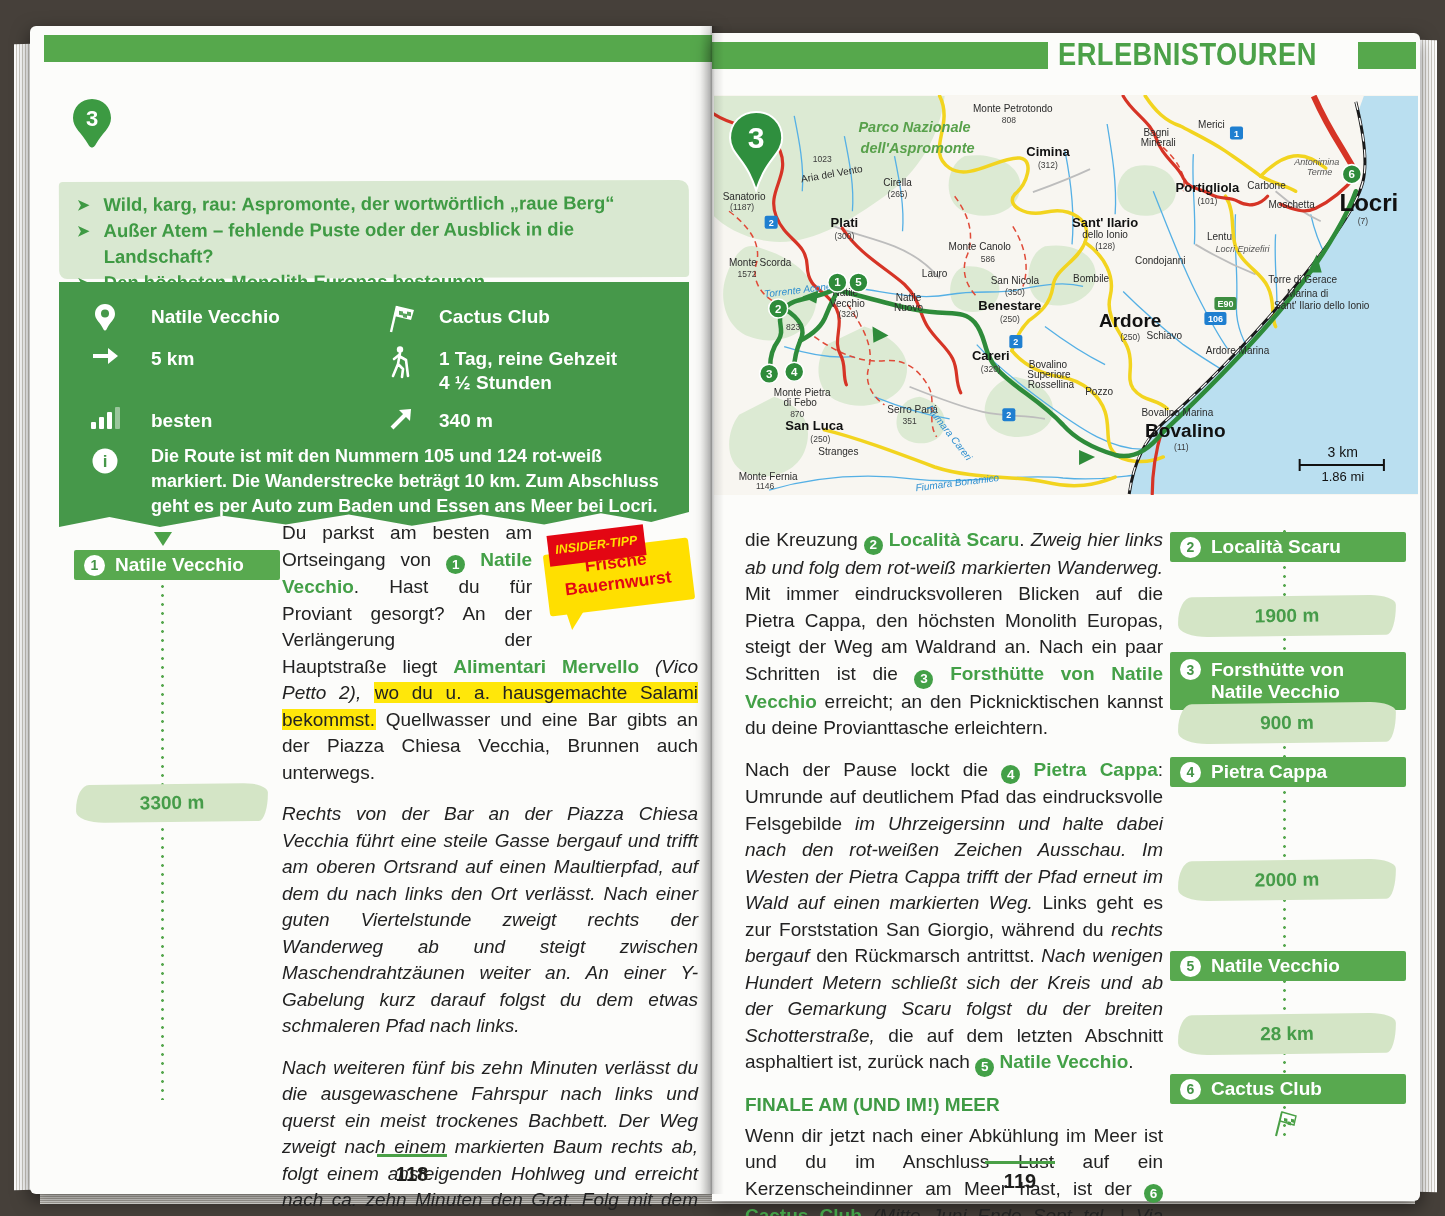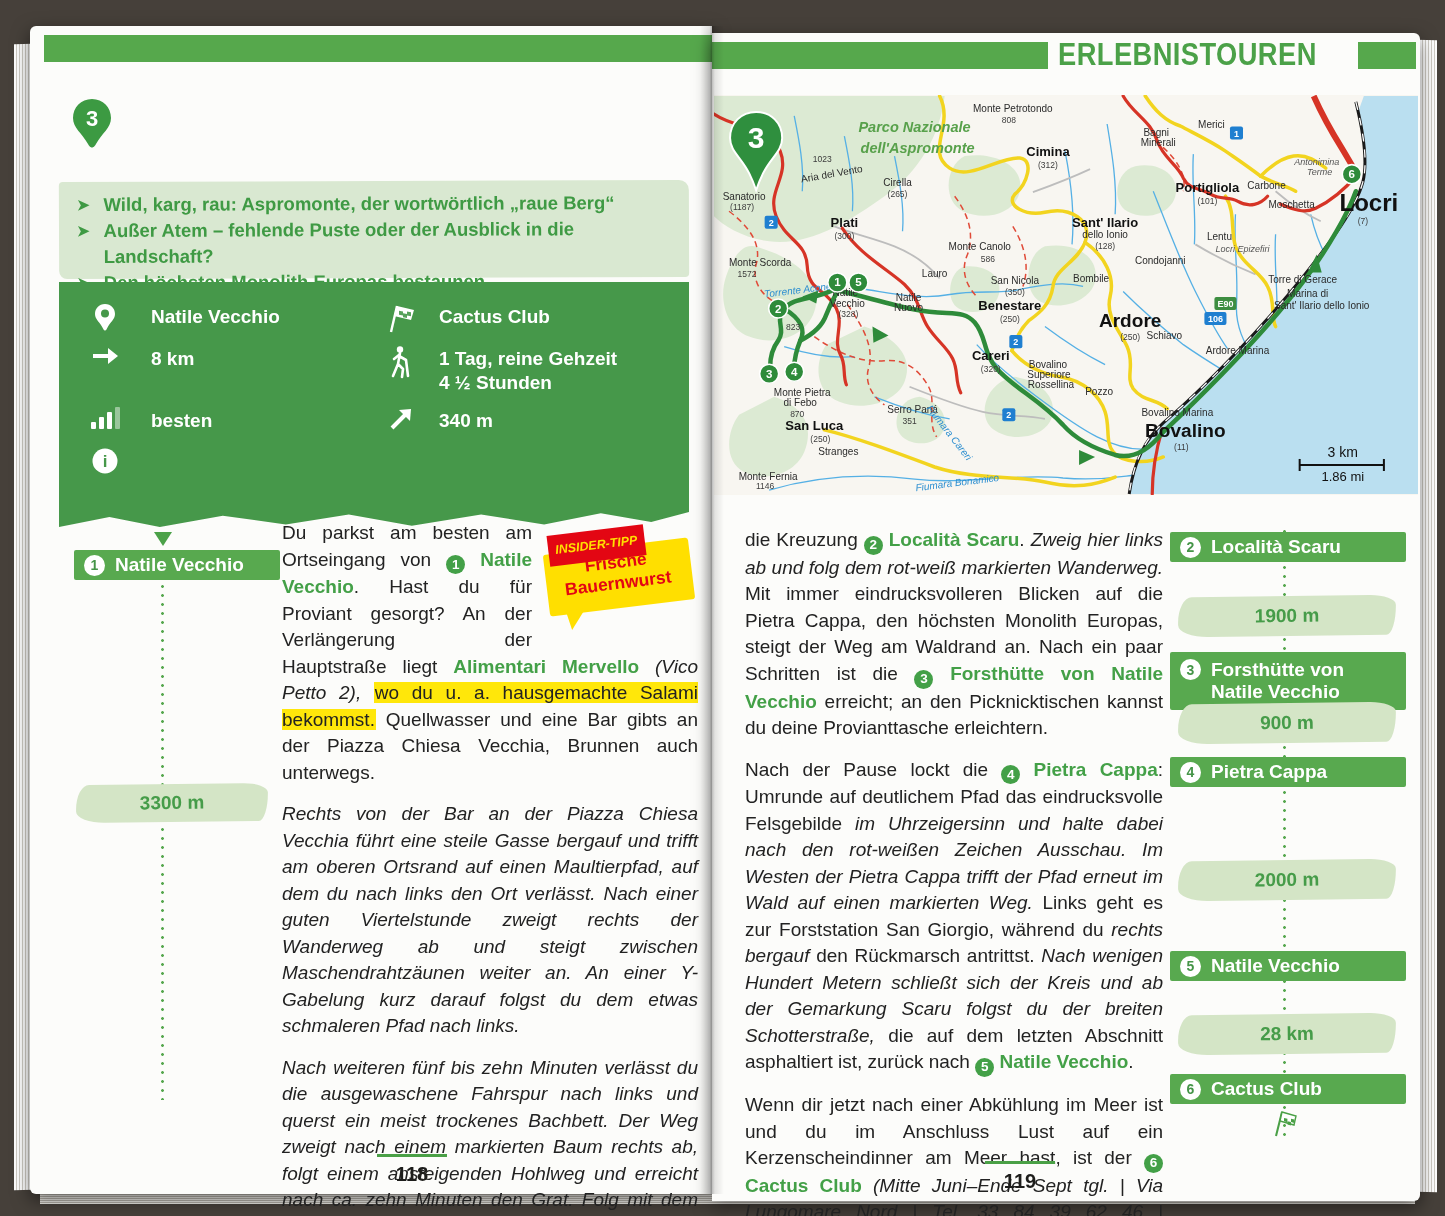--- a/index.html
+++ b/index.html
@@ -161,21 +161,21 @@
           </svg>
         </div>
         <div class="flabel">Cactus Club</div>
 
         <div class="ficon">
           <svg width="28" height="22" viewBox="0 0 28 22">
               <line x1="2" y1="11" x2="18" y2="11" stroke="#fff" stroke-width="4"></line>
               <path d="M17,3 L27,11 L17,19 Z" fill="#fff"></path>
             </svg>
         </div>
-        <div class="flabel">8 km</div>
+        <div class="flabel">5 km</div>
         <div class="ficon">
           <svg width="28" height="34" viewBox="0 0 28 34">
             <circle cx="13" cy="4.5" r="3.2" fill="#fff"></circle>
             <path d="M13,8 L11,19 M12,11 L19,15 M19,15 L21,31 M11,19 L6,31 M11,19 L16,24 L15,32" stroke="#fff" stroke-width="2.6" fill="none" stroke-linecap="round" stroke-linejoin="round"></path>
             <path d="M12,10 L7,14" stroke="#fff" stroke-width="2.6" stroke-linecap="round"></path>
           </svg>
         </div>
         <div class="flabel">
           <span>1 Tag, reine Gehzeit</span><br>
           <span>4 ½ Stunden</span>
@@ -197,20 +197,21 @@
             </svg>
         </div>
         <div class="flabel">340 m</div>
 
         <div class="ficon" style="padding-top:4px">
           <svg width="26" height="26" viewBox="0 0 26 26">
               <circle cx="13" cy="13" r="12.5" fill="#fff"></circle>
               <text x="13" y="19" font-size="17" font-weight="bold" fill="#46984a" font-family="Liberation Serif, serif">i</text>
             </svg>
         </div>
+        <div class="fnote">Die Route ist mit den Nummern 105 und 124 rot-weiß markiert. Die Wanderstrecke beträgt 10 km. Zum Abschluss geht es per Auto zum Baden und Essen ans Meer bei Locri.</div>
       </div>
     </div>
 
     <div class="start-arrow"></div>
     <div class="stationbar lp-station">
       <span class="scirc">1</span>
       <span>Natile Vecchio</span>
     </div>
     <div class="dotline lp-dots"></div>
     <div class="brush lp-brush">
@@ -477,20 +478,21 @@
         <g>
           <path d="M42,16 C27,16 16,27 16,42 C16,55 27,61 35,77 C39,85 41,91 42,94 C43,91 45,85 49,77 C57,61 68,55 68,42 C68,27 57,16 42,16 Z" fill="#2f8f3e" stroke="#ffffff" stroke-width="2"></path>
           <text x="42" y="52" fill="#ffffff" font-size="30" font-weight="bold">3</text>
         </g>
       </svg>
     </div>
 
     <div class="bodycol" style="left:33px;width:418px;">
       <p><span>die Kreuzung </span><span class="cnum">2</span><span class="g"> Località Scaru</span><span>. </span><span class="i">Zweig hier links ab und folg dem rot-weiß markierten Wanderweg.</span><span> Mit immer eindrucksvolleren Blicken auf die Pietra Cappa, den höchsten Monolith Europas, steigt der Weg am Waldrand an. Nach ein paar Schritten ist die </span><span class="cnum">3</span><span class="g"> Forsthütte von Natile Vecchio</span><span> erreicht; an den Picknicktischen kannst du deine Provianttasche erleichtern.</span></p>
       <p><span>Nach der Pause lockt die </span><span class="cnum">4</span><span class="g"> Pietra Cappa</span><span>: Umrunde auf deutlichem Pfad das eindrucksvolle Felsgebilde </span><span class="i">im Uhrzeigersinn und halte dabei nach den rot-weißen Zeichen Ausschau. Im Westen der Pietra Cappa trifft der Pfad erneut im Wald auf einen markierten Weg.</span><span> Links geht es zur Forststation San Giorgio, während du </span><span class="i">rechts bergauf</span><span> den Rückmarsch antrittst. </span><span class="i">Nach wenigen Hundert Metern schließt sich der Kreis und ab der Gemarkung Scaru folgst du der breiten Schotterstraße,</span><span> die auf dem letzten Abschnitt asphaltiert ist, zurück nach </span><span class="cnum">5</span><span class="g"> Natile Vecchio</span><span>.</span></p>
+      <div class="finale-h">FINALE AM (UND IM!) MEER</div>
       <p><span>Wenn dir jetzt nach einer Abkühlung im Meer ist und du im Anschluss Lust auf ein Kerzenscheindinner am Meer hast, ist der </span><span class="cnum">6</span><span class="g"> Cactus Club </span><span class="i">(Mitte Juni–Ende Sept tgl. | Via Lungomare Nord | Tel. 33 84 39 62 46 | cactusclub.it | €€)</span></p>
     </div>
 
     <div class="rsb">
       <div class="dotline rsb-dots"></div>
       <div class="stationbar" style="top:5px;">
         <span class="scirc">2</span>
           <span>Località Scaru</span>
       </div>
       <div class="brush" style="top:69px;">

